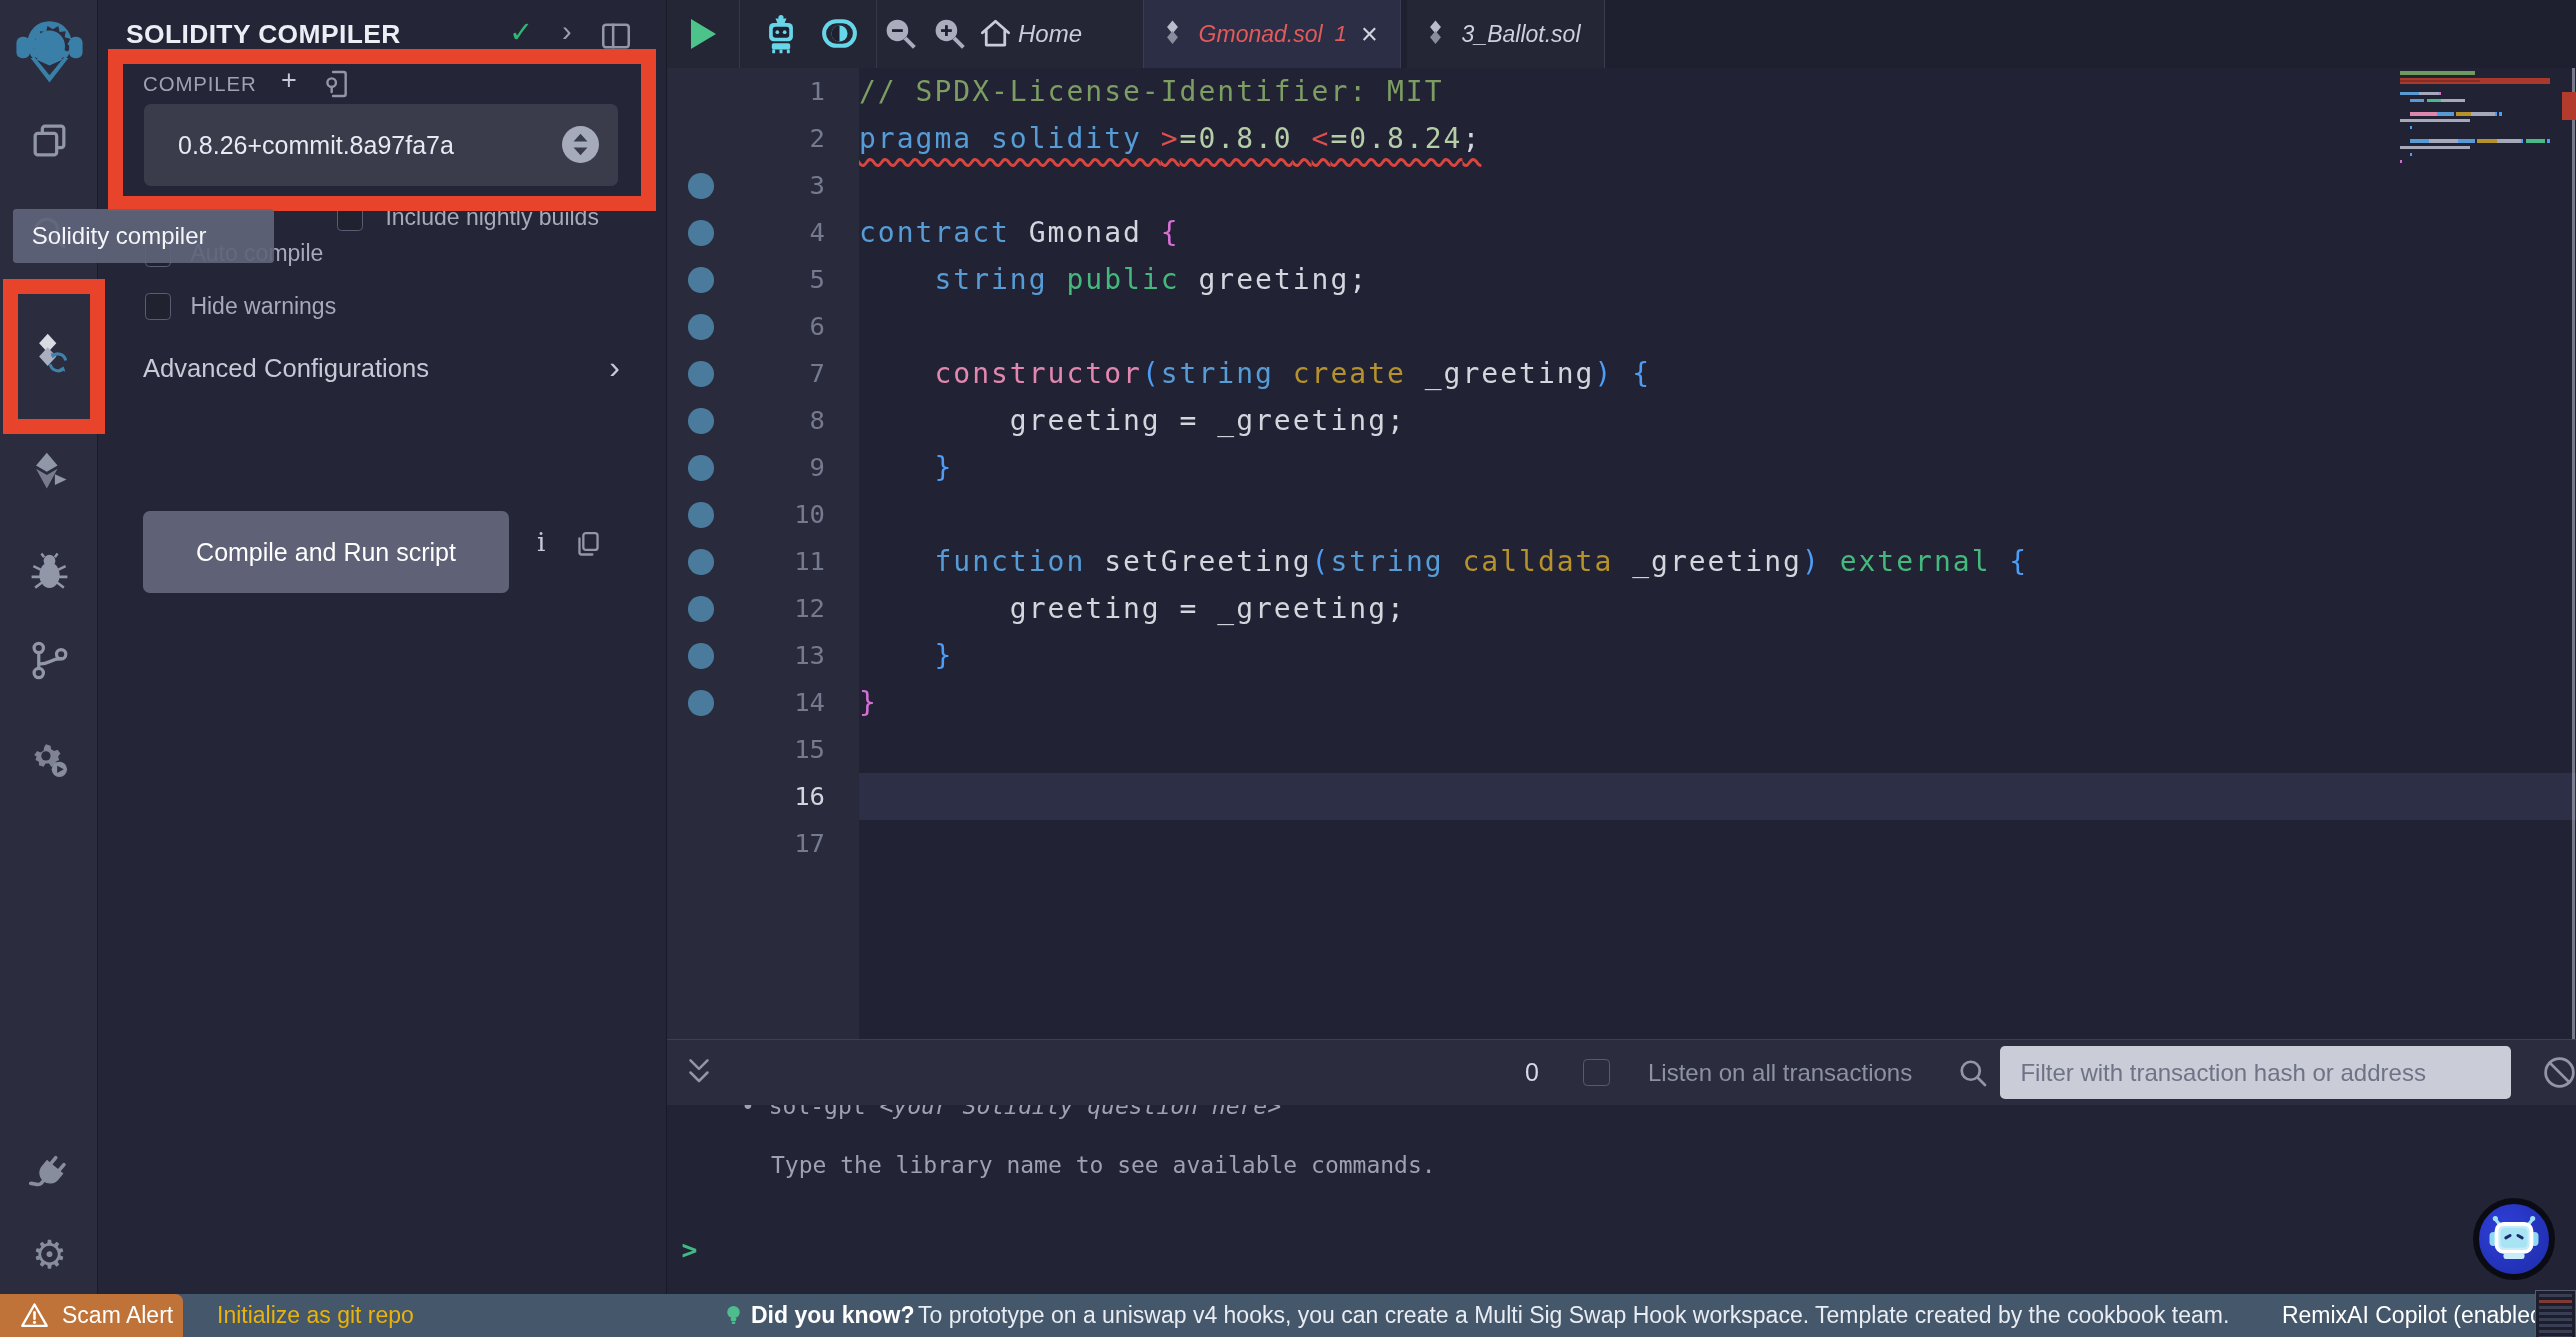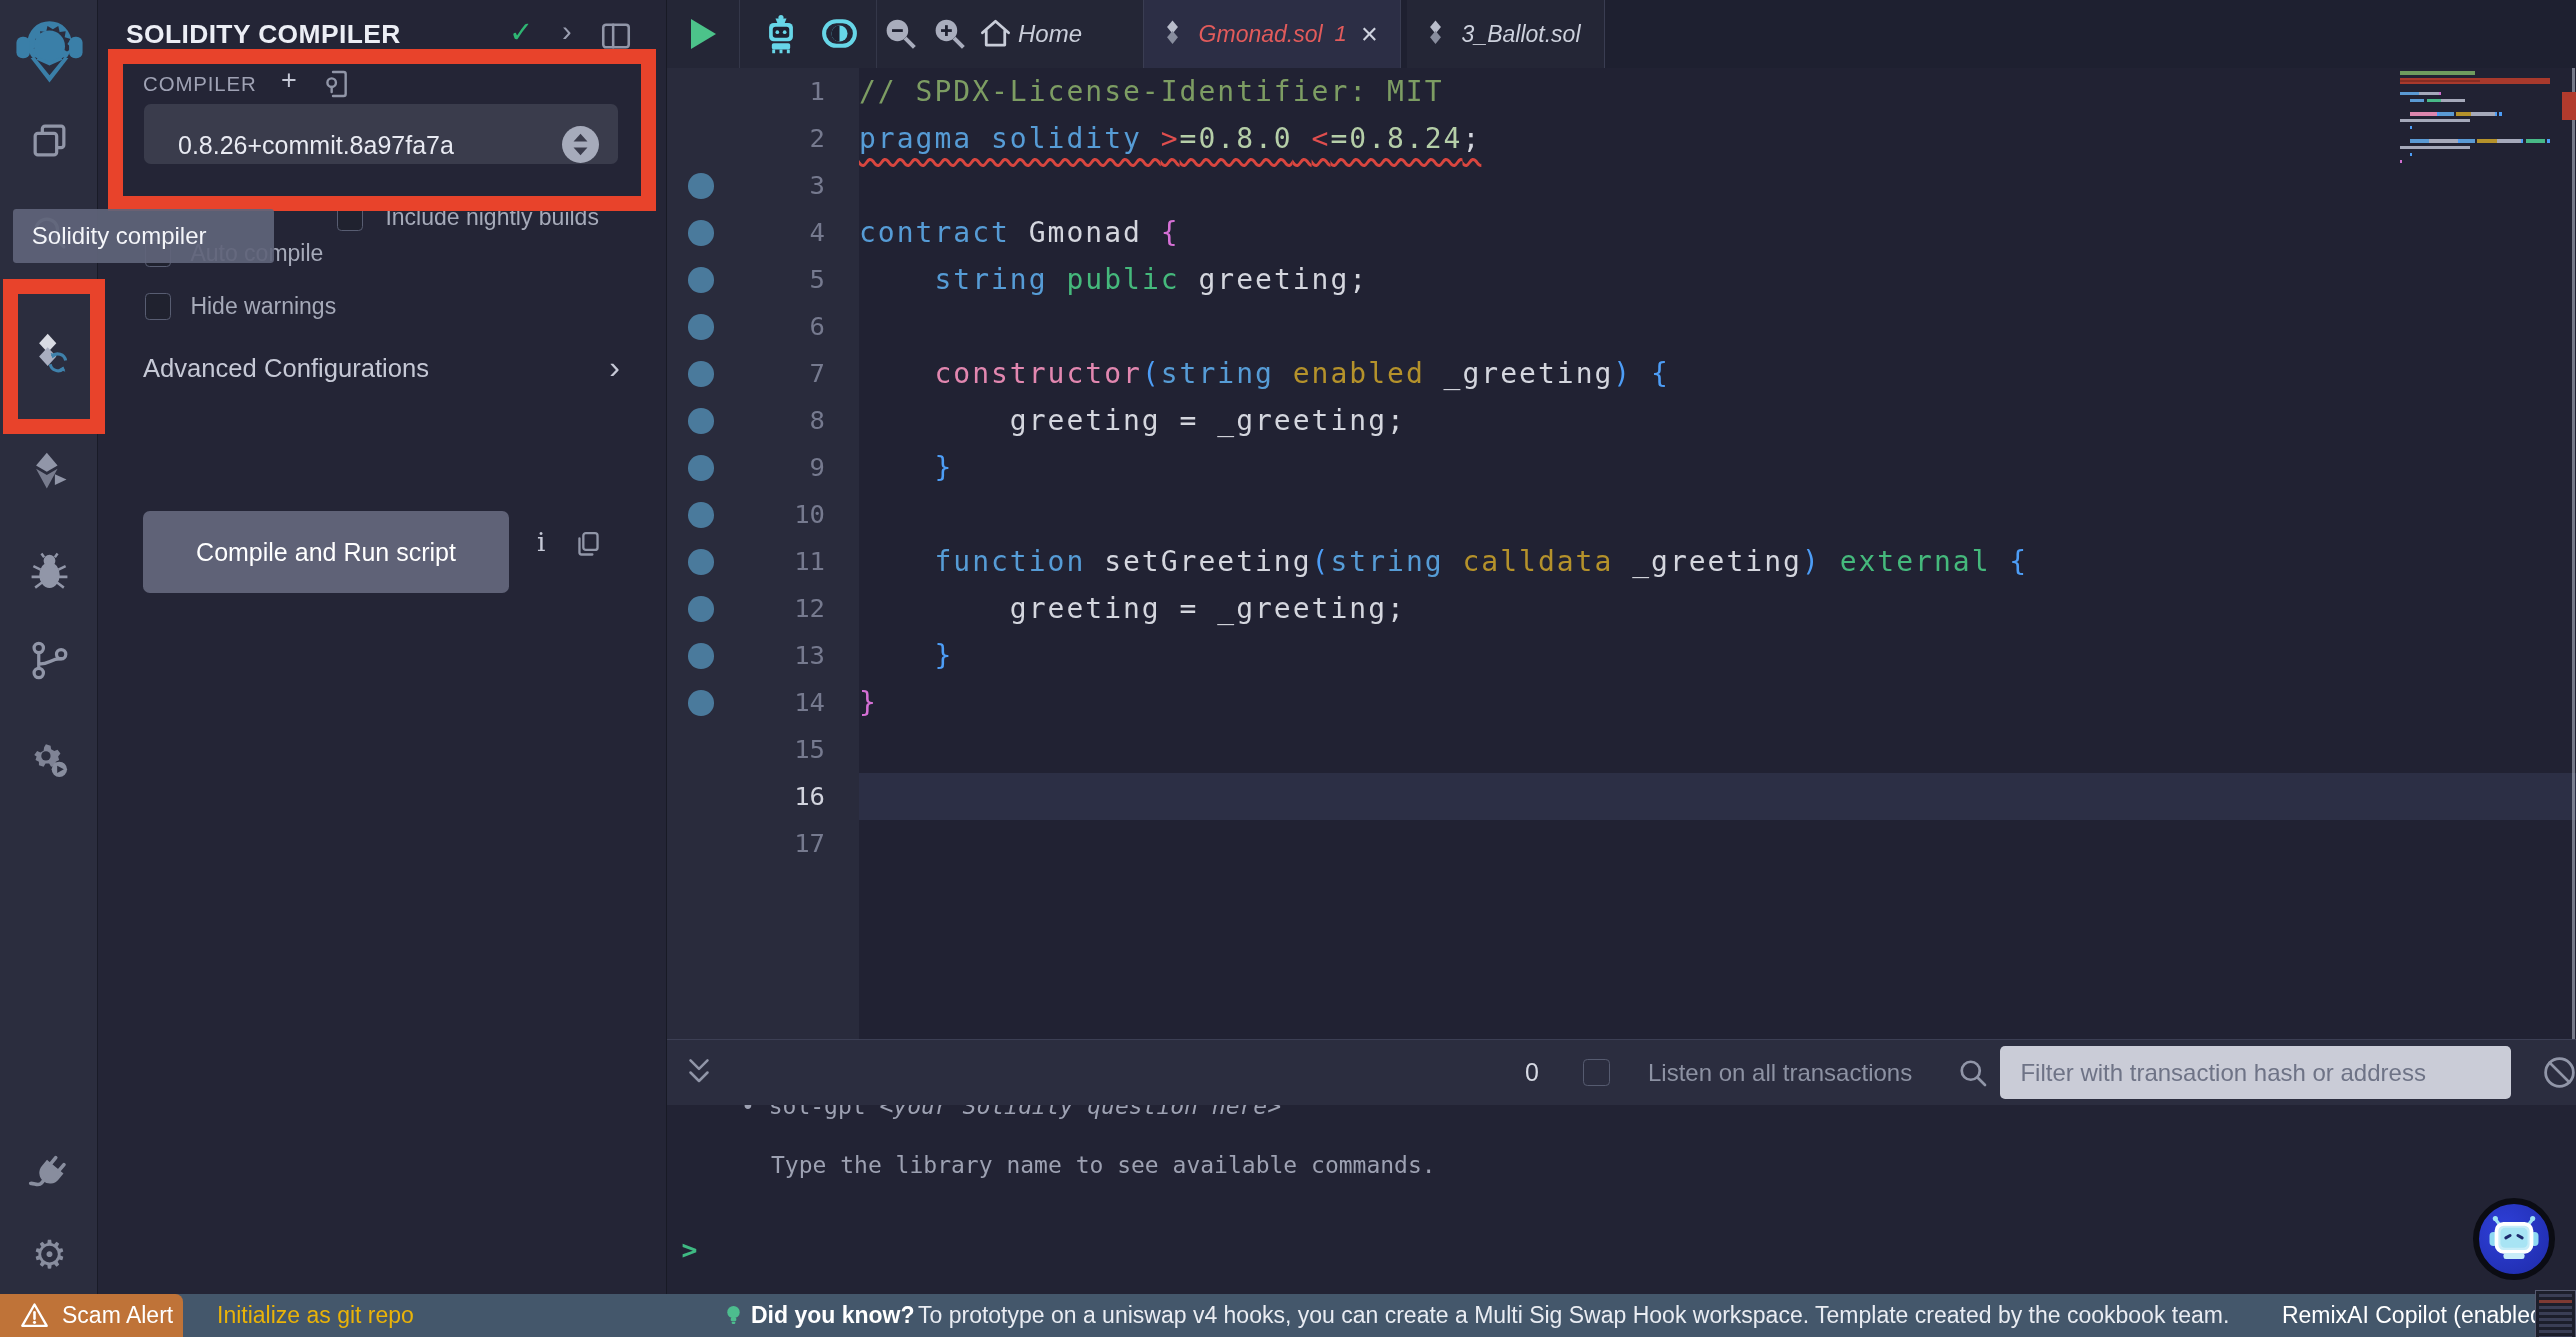--- a/index.html
+++ b/index.html
@@ -19,21 +19,21 @@
   .side-panel { position:absolute; left:98px; top:0; bottom:43px; width:569px;
                 background:#242536; z-index:5; border-right:0.9px solid #181a25; }
   .panel-title { position:absolute; left:28px; top:19px; font-size:26.4px; font-weight:bold;
                  color:#eceef5; letter-spacing:0.4px; }
   .panel-check { position:absolute; left:411px; top:15.3px; font-size:29px; color:#2fb673; }
   .panel-chev  { position:absolute; left:464px; top:15.3px; font-size:29px; color:#9a9eb0; }
   .panel-split { position:absolute; left:501px; top:19px; }
   .compiler-label { position:absolute; left:45px; top:73px; font-size:20.4px; color:#9fa2b4; letter-spacing:0.9px; }
   .compiler-plus  { position:absolute; left:183px; top:65px; font-size:27px; color:#c5c8d6; }
   .compiler-badge { position:absolute; left:223px; top:68px; }
-  .version-select { position:absolute; left:46px; top:104px; width:474px; height:60px;
+  .version-select { position:absolute; left:46px; top:104px; width:474px; height:82px;
                     background:#3a3c4c; border-radius:6.8px; }
   .version-text { position:absolute; left:34px; top:0; line-height:82px; font-size:25px; color:#e8eaf2; }
   .stepper { position:absolute; right:19px; top:22px; width:37px; height:37px; border-radius:50%;
              background:#a6abbb; }
   .stepper svg { width:37px; height:37px; }
   .chk-row { position:absolute; display:flex; align-items:center; gap:19px; }
   .chk-box { width:26.4px; height:26.4px; border:1.7px solid #585d72; border-radius:4.3px; background:#20222f; flex:0 0 auto; }
   .chk-label { font-size:23px; color:#a6aab9; }
   .row-nightly { left:239px; top:204px;gap:22px; }
   .row-auto    { left:47px;  top:240px; }
@@ -400,21 +400,21 @@
             <span class="code-text"><span class="tok pl">    </span><span class="tok kw">string</span><span class="tok pl"> </span><span class="tok grn">public</span><span class="tok pl"> greeting;</span></span>
           </div>
           <div class="code-line">
             <span class="gdot"></span>
             <span class="ln">6</span>
             <span class="code-text"></span>
           </div>
           <div class="code-line">
             <span class="gdot"></span>
             <span class="ln">7</span>
-            <span class="code-text"><span class="tok pl">    </span><span class="tok pk">constructor</span><span class="tok br2">(</span><span class="tok kw">string</span><span class="tok pl"> </span><span class="tok md">enabled</span><span class="tok pl"> _greeting</span><span class="tok br2">)</span><span class="tok pl"> </span><span class="tok br2">{</span></span>
+            <span class="code-text"><span class="tok pl">    </span><span class="tok pk">constructor</span><span class="tok br2">(</span><span class="tok kw">string</span><span class="tok pl"> </span><span class="tok md">create</span><span class="tok pl"> _greeting</span><span class="tok br2">)</span><span class="tok pl"> </span><span class="tok br2">{</span></span>
           </div>
           <div class="code-line">
             <span class="gdot"></span>
             <span class="ln">8</span>
             <span class="code-text"><span class="tok pl">        greeting = _greeting;</span></span>
           </div>
           <div class="code-line">
             <span class="gdot"></span>
             <span class="ln">9</span>
             <span class="code-text"><span class="tok pl">    </span><span class="tok br2">}</span></span>

